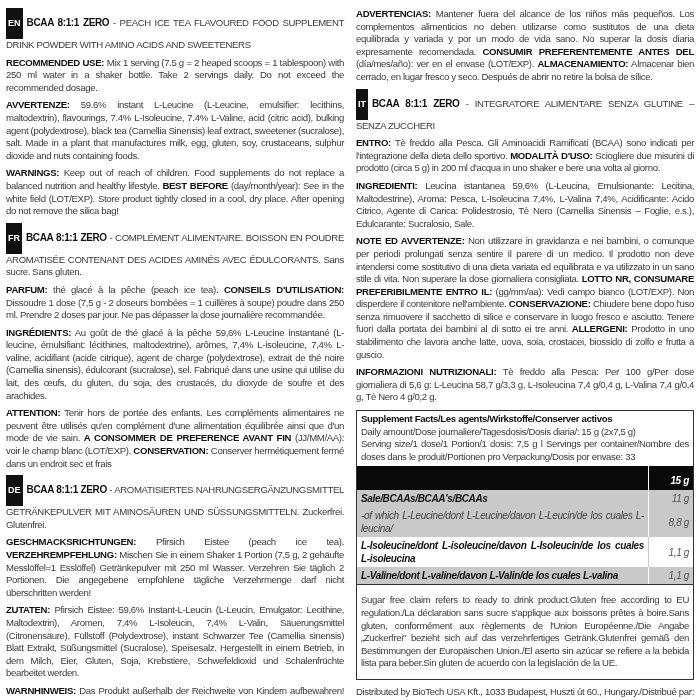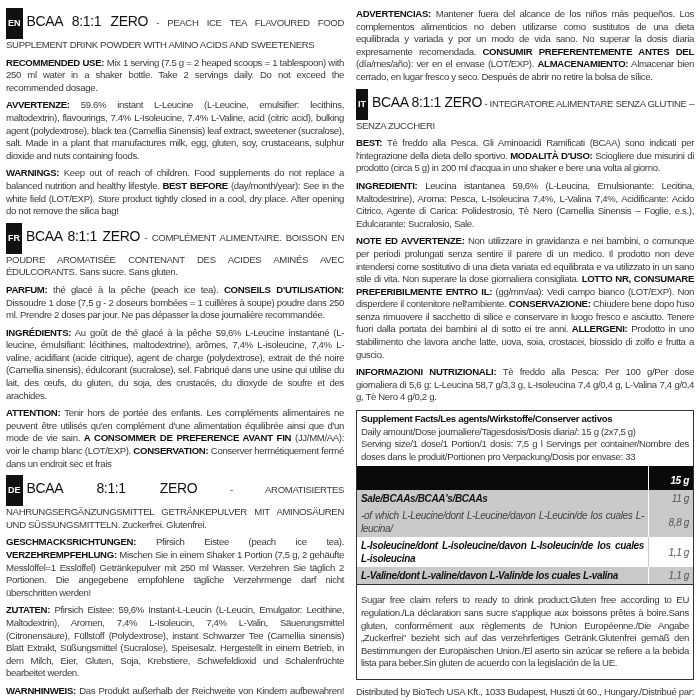--- a/index.html
+++ b/index.html
@@ -17,21 +17,21 @@
   .col.right { left: 356px; top: 8px; width: 338px; }
   p { margin: 0 0 5px 0; }
   b { color: #111; font-weight: bold; letter-spacing: -0.3px; }
   .lang-head { margin-top: 0; }
   .lang-head.first { margin-top: 0; }
   .lang-badge {
     display: inline-block; background: #111; color: #fff; font-weight: bold;
     font-size: 9px; line-height: 11px; padding: 10px 2px; margin-right: 4px;
     vertical-align: 0px; letter-spacing: 0;
   }
-  .prod { font-weight: normal; color: #111; font-size: 14px; }
+  .prod { font-weight: bold; color: #111; font-size: 10px; }
 
   .facts {
     border: 1.5px solid #333; margin-top: 6px;
   }
   .facts-head { padding: 2px 4px 3px 4px; font-size: 9.6px; line-height: 12.6px; }
   .facts-title { font-weight: bold; color: #111; }
   .facts-table { width: 100%; border-collapse: collapse; }
   .facts-table td { padding: 2px 4px; font-size: 10px; line-height: 13px; font-style: italic; }
   .facts-table .blackrow td { background: #0a0a0a; color: #fff; font-weight: bold; height: 16px; padding-top: 6px; }
   .facts-table .val { text-align: right; width: 36px; border-left: 1.5px solid #fff; }
@@ -71,21 +71,21 @@
   <p><b>WARNHINWEIS:</b> <span>Das Produkt außerhalb der Reichweite von Kindern aufbewahren! Nahrungsergänzungsmittel sind kein Ersatz für eine ausgewogene und abwechslungsreiche Ernährung sowie eine gesunde Lebensweise.</span> <b>MINDESTENS HALTBAR BIS</b> <span>(Tag/Monat/Jahr): siehe in dem weißen Feld(LOT/EXP).</span> <b>AUFBEWAHRUNGSBEDINGUNGEN:</b> <span>Das Produkt fest verschlossen, kühl und trocken lagern. Nach dem Öffnen den Silicabeutel nicht entfernen!</span></p>
 
 </div>
 
 <div class="col right">
   <p><b>ADVERTENCIAS:</b> <span>Mantener fuera del alcance de los niños más pequeños. Los complementos alimenticios no deben utilizarse como sustitutos de una dieta equilibrada y variada y por un modo de vida sano. No superar la dosis diaria expresamente recomendada.</span> <b>CONSUMIR PREFERENTEMENTE ANTES DEL</b> <span>(día/mes/año): ver en el envase (LOT/EXP).</span> <b>ALMACENAMIENTO:</b> <span>Almacenar bien cerrado, en lugar fresco y seco. Después de abrir no retire la bolsa de sílice.</span></p>
 
   <p class="lang-head">
     <span class="lang-badge">IT</span><span class="prod">BCAA 8:1:1 ZERO</span> - <span>INTEGRATORE ALIMENTARE SENZA GLUTINE – SENZA ZUCCHERI</span>
   </p>
-  <p><b>BEST:</b> <span>Tè freddo alla Pesca. Gli Aminoacidi Ramificati (BCAA) sono indicati per l'integrazione della dieta dello sportivo.</span> <b>MODALITÀ D'USO:</b> <span>Sciogliere due misurini di prodotto (circa 5 g) in 200 ml d'acqua in uno shaker e bere una volta al giorno.</span></p>
+  <p><b>ENTRO:</b> <span>Tè freddo alla Pesca. Gli Aminoacidi Ramificati (BCAA) sono indicati per l'integrazione della dieta dello sportivo.</span> <b>MODALITÀ D'USO:</b> <span>Sciogliere due misurini di prodotto (circa 5 g) in 200 ml d'acqua in uno shaker e bere una volta al giorno.</span></p>
   <p><b>INGREDIENTI:</b> <span>Leucina istantanea 59,6% (L-Leucina, Emulsionante: Lecitina, Maltodestrine), Aroma: Pesca, L-Isoleucina 7,4%, L-Valina 7,4%, Acidificante: Acido Citrico, Agente di Carica: Polidestrosio, Tè Nero (Camellia Sinensis – Foglie, e.s.), Edulcarante: Sucralosio, Sale.</span></p>
   <p><b>NOTE ED AVVERTENZE:</b> <span>Non utilizzare in gravidanza e nei bambini, o comunque per periodi prolungati senza sentire il parere di un medico. Il prodotto non deve intendersi come sostitutivo di una dieta variata ed equilibrata e va utilizzato in un sano stile di vita. Non superare la dose giornaliera consigliata.</span> <b>LOTTO NR, CONSUMARE PREFERIBILMENTE ENTRO IL:</b> <span>(gg/mm/aa): Vedi campo bianco (LOT/EXP). Non disperdere il contenitore nell'ambiente.</span> <b>CONSERVAZIONE:</b> <span>Chiudere bene dopo l'uso senza rimuovere il sacchetto di silice e conservare in luogo fresco e asciutto. Tenere fuori dalla portata dei bambini al di sotto ei tre anni.</span> <b>ALLERGENI:</b> <span>Prodotto in uno stabilimento che lavora anche latte, uova, soia, crostacei, biossido di zolfo e frutta a guscio.</span></p>
   <p><b>INFORMAZIONI NUTRIZIONALI:</b> <span>Tè freddo alla Pesca: Per 100 g/Per dose giornaliera di 5,6 g: L-Leucina 58,7 g/3,3 g, L-Isoleucina 7,4 g/0,4 g, L-Valina 7,4 g/0,4 g, Tè Nero 4 g/0,2 g.</span></p>
 
   <div class="facts">
     <div class="facts-head">
       <div class="facts-title">Supplement Facts/Les agents/Wirkstoffe/Conserver activos</div>
       <div>Daily amount/Dose journaliere/Tagesdosis/Dosis diaria/: 15 g (2x7,5 g)</div>
       <div>Serving size/1 dose/1 Portion/1 dosis: 7,5 g l Servings per container/Nombre des doses dans le produit/Portionen pro Verpackung/Dosis por envase: 33</div>
     </div>

